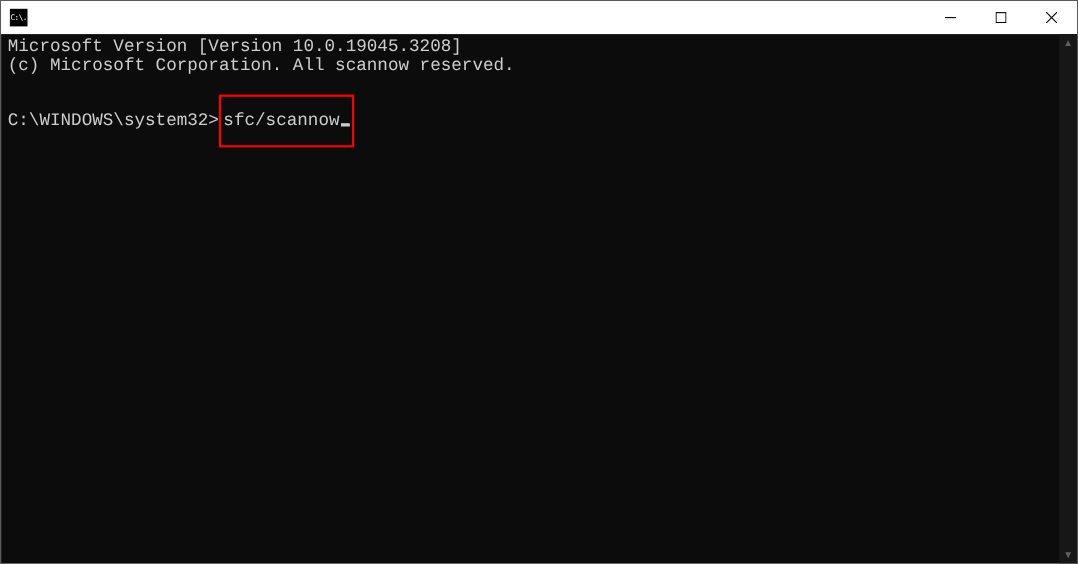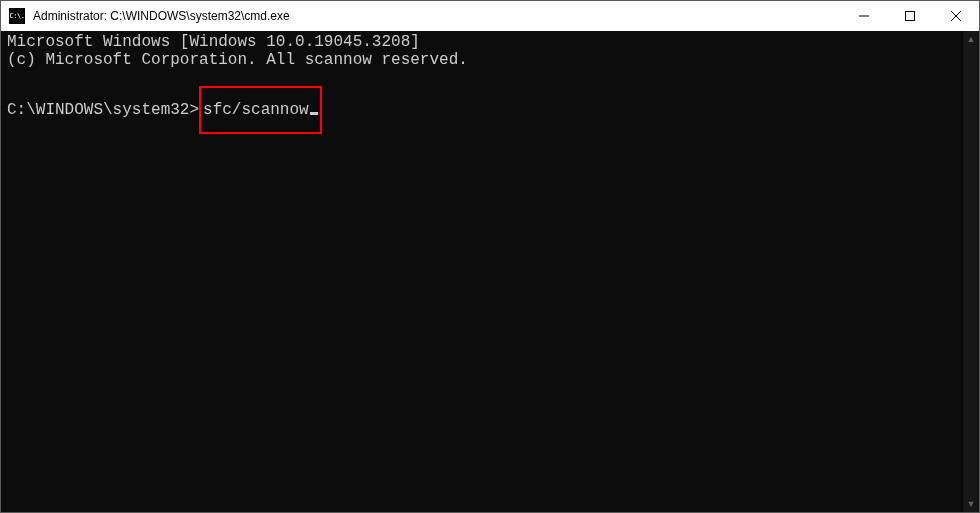--- a/index.html
+++ b/index.html
@@ -107,21 +107,20 @@
       vertical-align: -1px;
       margin-left: 1px;
     }
   </style>
 </head>
 <body>
 
 <div class="window">
   <div class="titlebar">
     <div class="titlebar-icon">C:\.</div>
-    <div class="titlebar-title">Administrator: C:\WINDOWS\system32\cmd.exe</div>
     <div class="titlebar-spacer"></div>
     <div class="win-controls">
       <div class="win-btn">
         <svg viewBox="0 0 10 10">
             <line x1="0" y1="5" x2="10" y2="5"></line>
           </svg>
       </div>
       <div class="win-btn">
         <svg viewBox="0 0 10 10">
             <rect x="0.5" y="0.5" width="9" height="9"></rect>
@@ -129,21 +128,21 @@
       </div>
       <div class="win-btn close">
         <svg viewBox="0 0 10 10">
             <line x1="0" y1="0" x2="10" y2="10"></line>
             <line x1="10" y1="0" x2="0" y2="10"></line>
           </svg>
       </div>
     </div>
   </div>
   <div class="console-body">
-    <div class="console-text"><span>Microsoft Windows [Windows 10.0.19045.3208]</span>
+    <div class="console-text"><span>Microsoft Version [Version 10.0.19045.3208]</span>
 <span>(c) Microsoft Corporation. All scannow reserved.</span>
 
 <span>C:\WINDOWS\system32&gt;</span><span class="highlight-box"><span>sfc/scannow</span><span class="cursor"></span></span></div>
     <div class="scrollbar">
       <div class="scroll-arrow">▲</div>
       <div class="scroll-thumb-area"></div>
       <div class="scroll-arrow">▼</div>
     </div>
   </div>
 </div>

